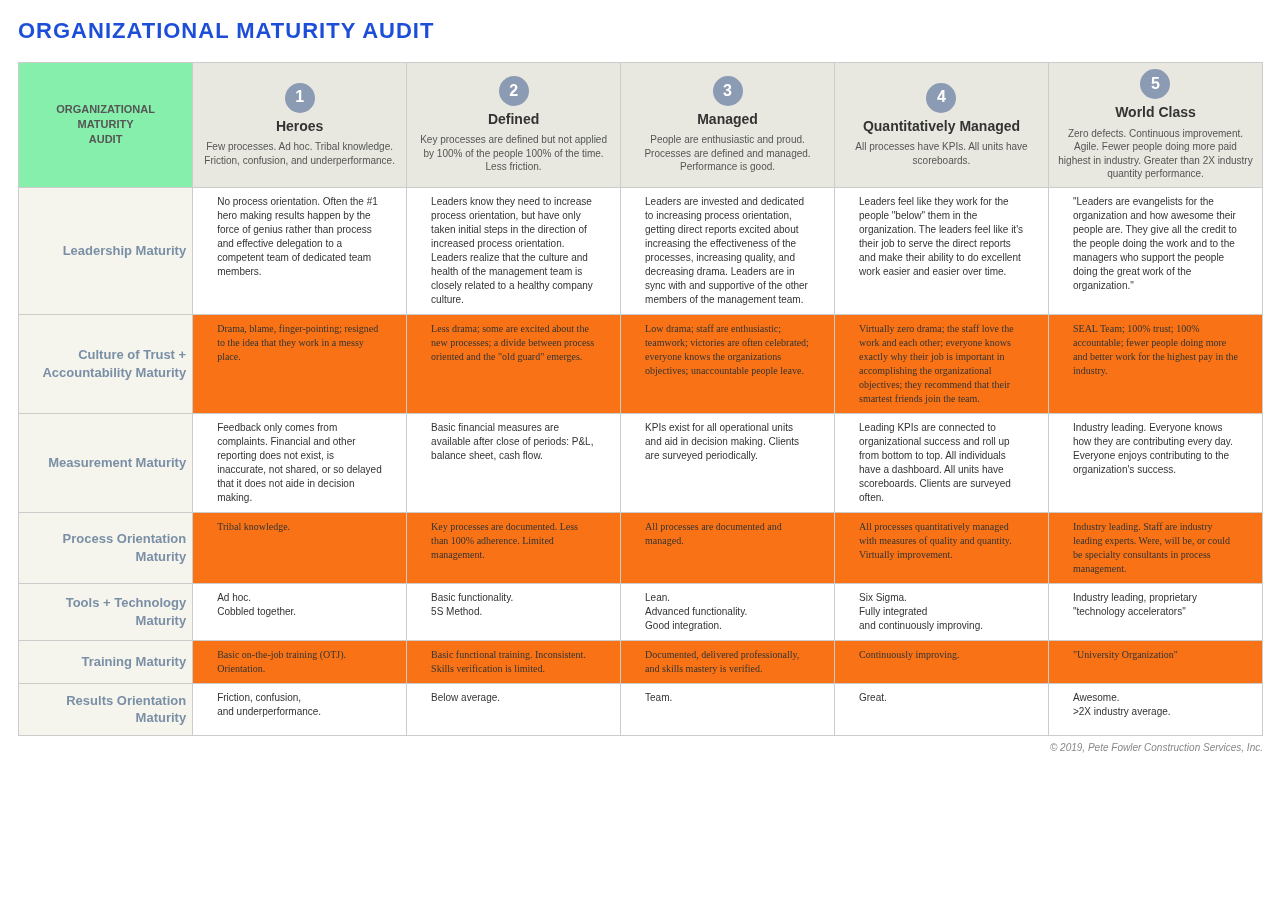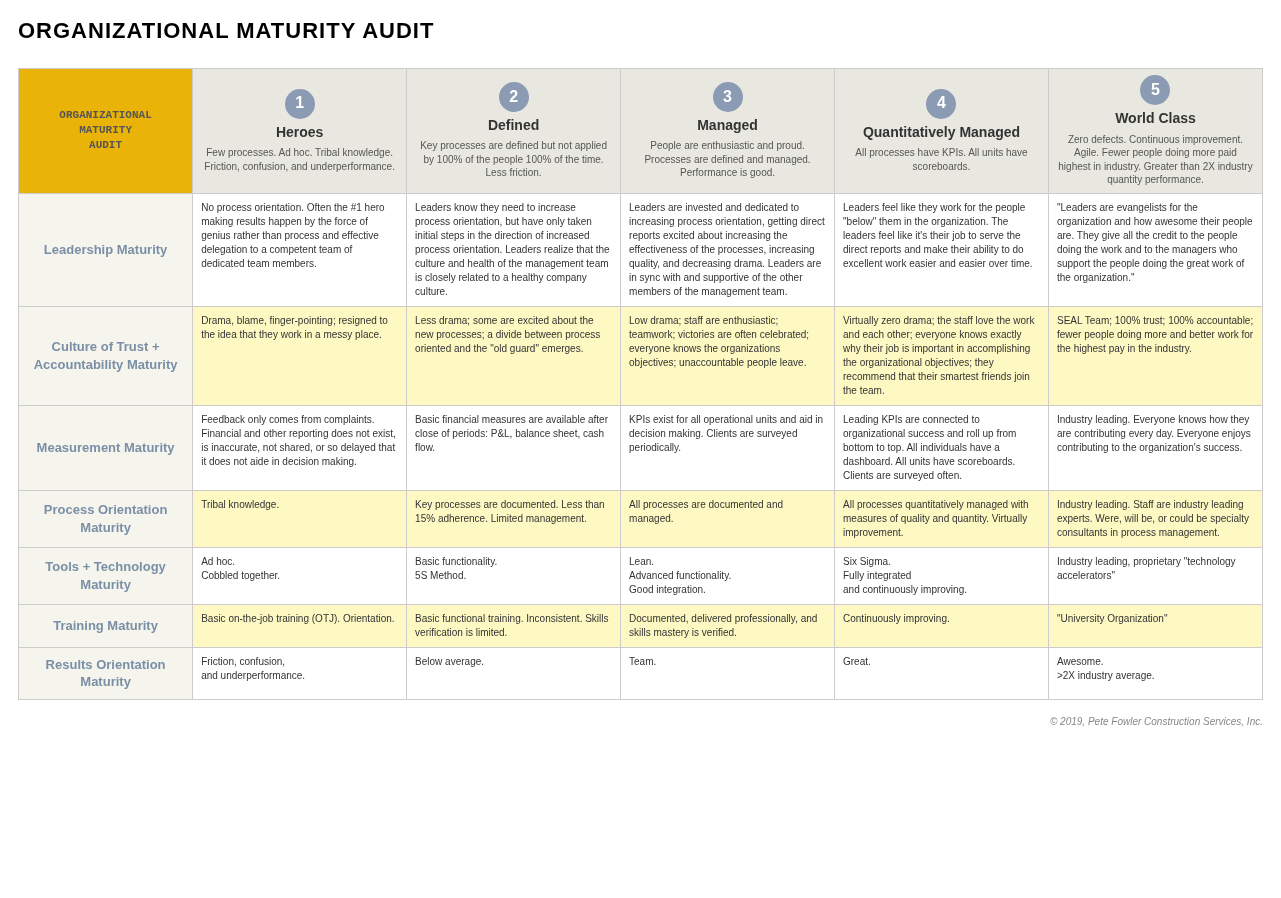--- a/index.html
+++ b/index.html
@@ -9,59 +9,58 @@
       font-size: 11px;
       color: #333;
       padding: 18px;
       width: 1281px;
       min-height: 898px;
     }
     h1.main-title {
       font-size: 22px;
       font-weight: 900;
       letter-spacing: 1px;
-      color: #000000;
-      margin-bottom: 24px;
+      color: #1d4ed8;
+      margin-bottom: 18px;
       text-transform: uppercase;
     }
     .table-wrapper {
       width: 100%;
     }
     table {
       width: 100%;
       border-collapse: collapse;
       table-layout: fixed;
     }
     td, th {
       border: 1px solid #ccc;
       vertical-align: top;
-      padding: 7px 8px;
+      padding: 7px 24px;
       font-size: 10.5px;
       line-height: 1.4;
     }
     
     col.col-label { width: 14%; }
     col.col-1 { width: 17.2%; }
     col.col-2 { width: 17.2%; }
     col.col-3 { width: 17.2%; }
     col.col-4 { width: 17.2%; }
     col.col-5 { width: 17.2%; }
 
     
     .header-row td {
       background: #e8e8e0;
       text-align: center;
       vertical-align: middle;
       padding: 6px 8px;
     }
     .header-row .col-label-cell {
-      background: #eab308;
+      background: #86efac;
       border: 1px solid #ccc;
       vertical-align: middle;
-      font-family: Liberation Mono, monospace;
     }
     .header-row .col-label-cell .label-text {
       font-size: 11px;
       font-weight: bold;
       color: #555;
       text-transform: uppercase;
       line-height: 1.4;
     }
 
     
@@ -93,47 +92,48 @@
       font-size: 10px;
       color: #555;
       text-align: center;
       line-height: 1.35;
     }
 
     
     .row-label-cell {
       background: #f5f5ee;
       vertical-align: middle;
-      text-align: center;
-      padding: 8px 12px;
+      text-align: right;
+      padding: 8px 6px;
     }
     .row-label-text {
       font-size: 13px;
       font-weight: bold;
       color: #7a8fa6;
       line-height: 1.35;
     }
 
     
     .data-cell {
       background: #fff;
       vertical-align: top;
       font-size: 10px;
       color: #333;
       line-height: 1.4;
     }
     
     .row-even .data-cell {
-      background: #fef9c3;
+      background: #f97316;
+      font-family: Liberation Serif, serif;
     }
 
     
     .footer {
       text-align: right;
-      margin-top: 16px;
+      margin-top: 6px;
       font-size: 10px;
       color: #888;
       font-style: italic;
     }
   </style>
 </head>
 <body>
 
 <h1 class="main-title">ORGANIZATIONAL MATURITY AUDIT</h1>
 
@@ -223,21 +223,21 @@
           <td class="data-cell">Basic financial measures are available after close of periods: P&amp;L, balance sheet, cash flow.</td>
           <td class="data-cell">KPIs exist for all operational units and aid in decision making. Clients are surveyed periodically.</td>
           <td class="data-cell">Leading KPIs are connected to organizational success and roll up from bottom to top. All individuals have a dashboard. All units have scoreboards. Clients are surveyed often.</td>
           <td class="data-cell">Industry leading. Everyone knows how they are contributing every day. Everyone enjoys contributing to the organization's success.</td>
         </tr>
         <tr class="row-even">
           <td class="row-label-cell">
             <div class="row-label-text">Process Orientation Maturity</div>
           </td>
           <td class="data-cell">Tribal knowledge.</td>
-          <td class="data-cell">Key processes are documented. Less than 15% adherence. Limited management.</td>
+          <td class="data-cell">Key processes are documented. Less than 100% adherence. Limited management.</td>
           <td class="data-cell">All processes are documented and managed.</td>
           <td class="data-cell">All processes quantitatively managed with measures of quality and quantity. Virtually improvement.</td>
           <td class="data-cell">Industry leading. Staff are industry leading experts. Were, will be, or could be specialty consultants in process management.</td>
         </tr>
         <tr>
           <td class="row-label-cell">
             <div class="row-label-text">Tools + Technology Maturity</div>
           </td>
           <td class="data-cell">Ad hoc.<br>Cobbled together.</td>
           <td class="data-cell">Basic functionality.<br>5S Method.</td>

